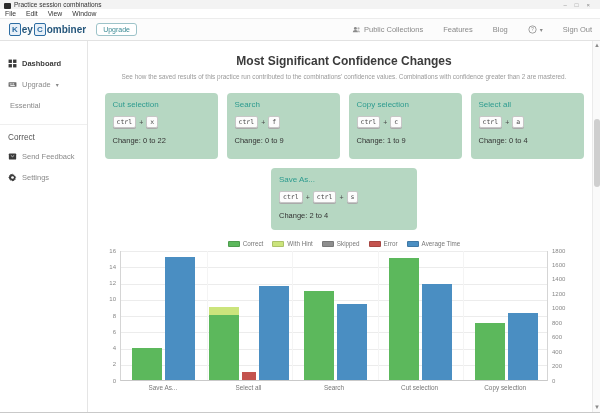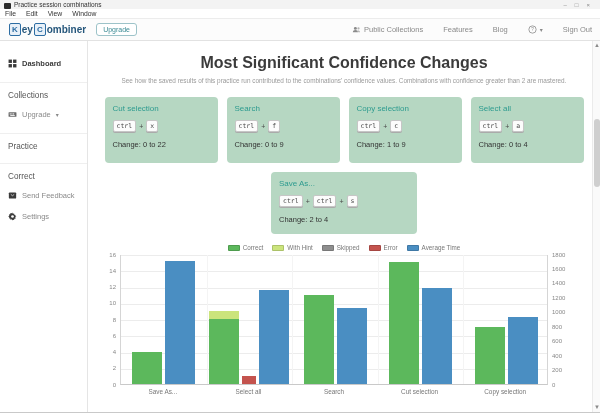--- a/index.html
+++ b/index.html
@@ -32,21 +32,21 @@
   .sidebar { width:88px; background:#fff; border-right:1px solid #e5e5e5; font-size:7.5px; color:#8a8a8a; padding-top:12px; }
   .side-item { display:flex; align-items:center; gap:5px; padding:6px 8px; cursor:pointer; }
   .side-item.active { color:#3a3a3a; font-weight:bold; }
   .side-head { font-size:8.2px; color:#555; padding:8px 8px 4px 8px; border-top:1px solid #efefef; margin-top:8px; }
   .side-sub { padding-left:10px; }
   .sicon { width:9px; height:9px; flex:0 0 9px; display:inline-flex; }
   .sicon svg { width:9px; height:9px; }
 
   
   .content { flex:1; background:#fff; overflow:hidden; padding-top:13px; }
-  .page-title { text-align:center; font-size:16px; font-weight:bold; color:#3b3b3b; }
+  .page-title { text-align:center; font-size:12px; font-weight:bold; color:#3b3b3b; }
   .page-sub { text-align:center; font-size:6.4px; color:#9a9a9a; margin-top:5px; padding:0 10px; }
 
   .cards-row { display:flex; justify-content:center; gap:9px; margin-top:13px; }
   .gcard { width:113px; height:66px; background:#b6d7c2; border-radius:4px; padding:7px 8px; }
   .gcard .ctitle { font-size:8px; color:#2d9b8f; }
   .keysline { margin-top:7px; display:flex; align-items:center; gap:3px; }
   .kkey { font-family:"DejaVu Sans Mono", monospace; font-size:6.5px; color:#4a4a4a; background:#fcfcfc; border:1px solid #c6c6c6; border-radius:2px; padding:1px 3px; box-shadow:0 1px 0 #aaa; }
   .kplus { font-size:7px; color:#4a4a4a; }
   .cchange { margin-top:8px; font-size:7.5px; color:#333; }
   .save-row { display:flex; justify-content:center; margin-top:9px; }
@@ -144,36 +144,37 @@
           <svg viewBox="0 0 16 16">
               <rect x="1" y="1" width="6" height="6" fill="#3a3a3a"></rect>
               <rect x="9" y="1" width="6" height="6" fill="#3a3a3a"></rect>
               <rect x="1" y="9" width="6" height="6" fill="#3a3a3a"></rect>
               <rect x="9" y="9" width="6" height="6" fill="#3a3a3a"></rect>
             </svg>
         </span>
         <span>Dashboard</span>
       </div>
 
-      <div class="side-head">Collections</div>
       <div class="side-item">
         <span class="sicon">
           <svg viewBox="0 0 16 16">
               <rect x="1" y="4" width="14" height="8" rx="1" fill="#6a6a6a"></rect>
               <rect x="3" y="6" width="2" height="2" fill="#fff"></rect>
               <rect x="6" y="6" width="2" height="2" fill="#fff"></rect>
               <rect x="9" y="6" width="2" height="2" fill="#fff"></rect>
               <rect x="4" y="9" width="8" height="1.5" fill="#fff"></rect>
             </svg>
         </span>
         <span>Upgrade</span>
         <span class="caret">▾</span>
       </div>
-
-      <div class="side-head">Practice</div>
+      <div class="side-item side-sub">
+        <span>Essential</span>
+      </div>
+
 
       <div class="side-head">Correct</div>
       <div class="side-item">
         <span class="sicon">
           <svg viewBox="0 0 16 16">
               <rect x="1.5" y="2.5" width="13" height="11" rx="1.5" fill="#3a3a3a"></rect>
               <path d="M5 6l3 2.4L11 6" stroke="#fff" stroke-width="1.2" fill="none"></path>
             </svg>
         </span>
         <span>Send Feedback</span>

